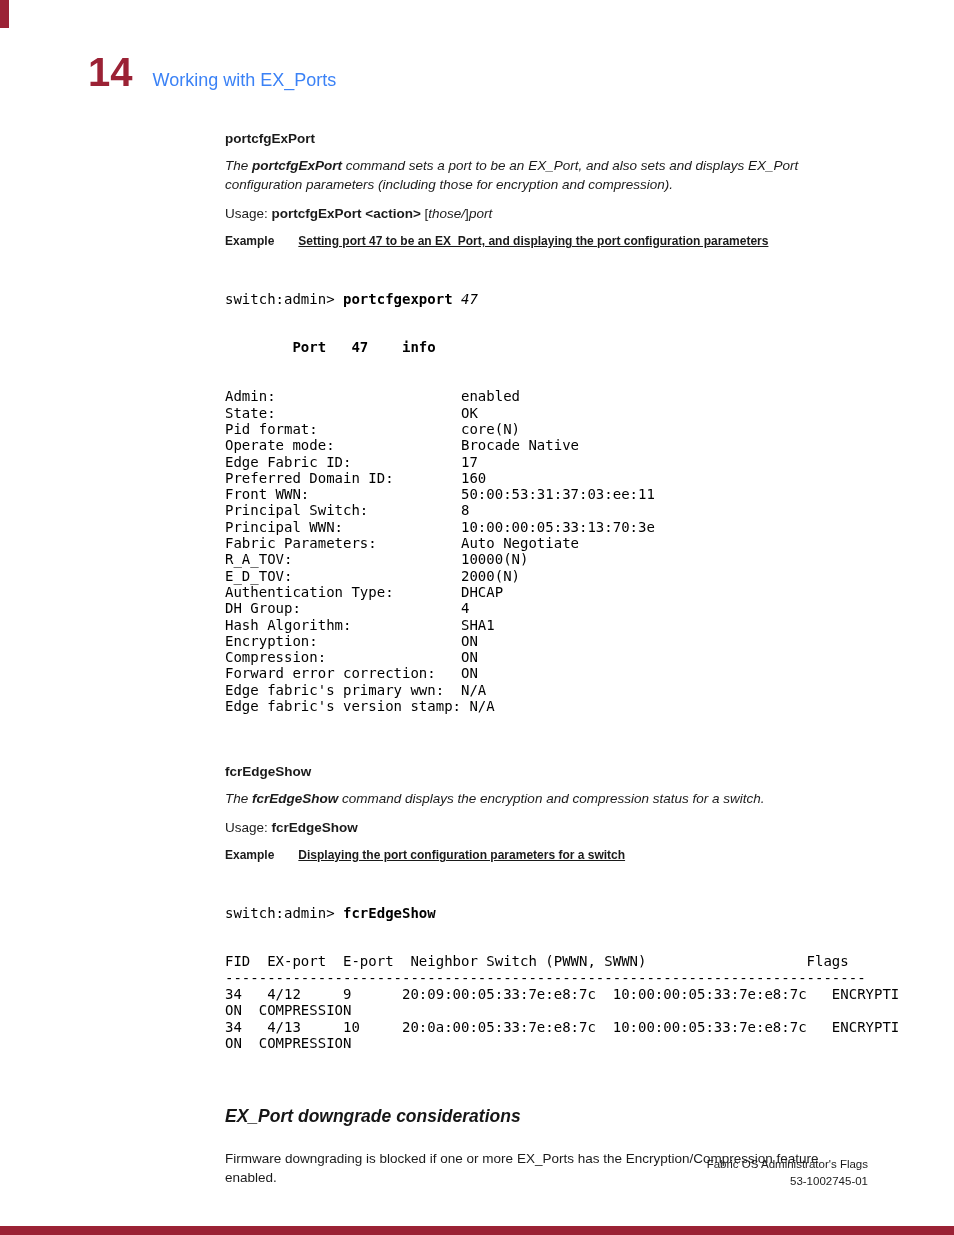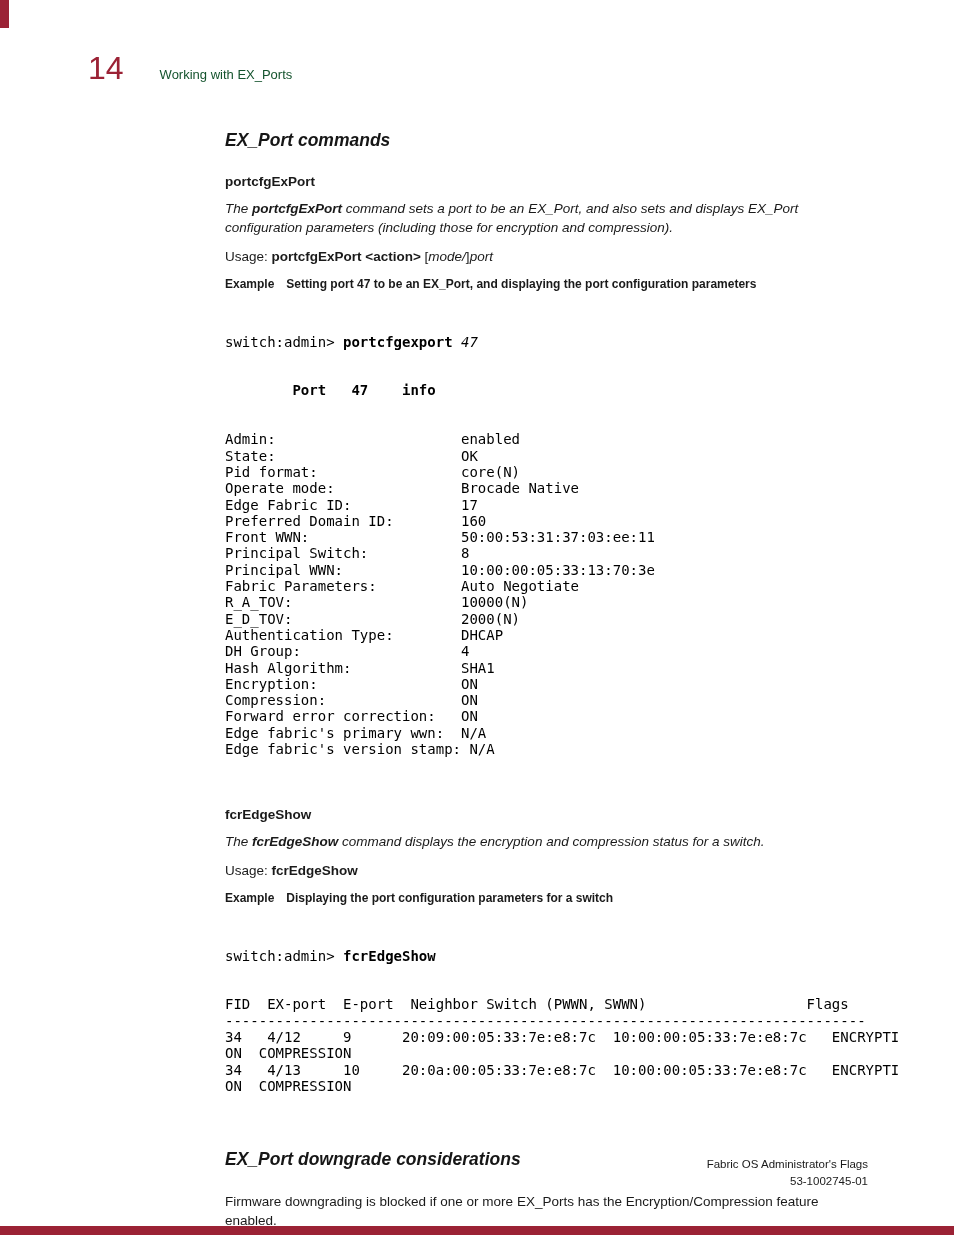--- a/index.html
+++ b/index.html
@@ -13,37 +13,37 @@
     color: #1a1a1a;
     overflow: hidden;
   }
   .corner-mark {
     position: absolute;
     left: 0; top: 0;
     width: 9px; height: 28px;
     background: var(--accent, #9B2235);
   }
   .chapter-header { position: absolute; left: 88px; top: 50px; white-space: nowrap; }
-  .chapter-number { font-size: 32px; font-weight: normal; color: var(--accent, #9B2235); }
-  .chapter-title { font-size: 13px; color: #14532d; margin-left: 36px; }
+  .chapter-number { font-size: 40px; font-weight: bold; color: var(--accent, #9B2235); }
+  .chapter-title { font-size: 18px; color: #3b82f6; margin-left: 20px; }
   .content { position: absolute; left: 225px; top: 130px; width: 648px; }
   .h-major {
     font-style: italic;
     font-weight: bold;
     font-size: 17.5px;
     line-height: 21px;
     color: #161616;
     margin: 0 0 22px 0;
   }
   .h-minor { font-size: 13.5px; font-weight: bold; line-height: 17px; margin: 0 0 9px 0; }
   .para { font-size: 13.5px; line-height: 19px; margin: 0 0 16px 0; }
   .para.tight { margin-bottom: 10px; font-style: italic; }
   .usage { font-size: 13.5px; line-height: 19px; margin: 0 0 11px 0; }
   .example { font-size: 12px; font-weight: bold; line-height: 15px; margin: 0 0 9px 0; }
-  .example .ex-text { margin-left: 12px; }
+  .example .ex-text { margin-left: 24px; text-decoration: underline; }
   .codeblock {
     font-family: "DejaVu Sans Mono", monospace;
     font-size: 14px;
     line-height: 16.3px;
     white-space: pre;
     color: #000000;
     margin: 0 0 16px 0;
   }
   .codeblock.last { margin-bottom: 22px; }
   .code-line { white-space: pre; }
@@ -68,28 +68,27 @@
 <div class="page">
 
   <div class="corner-mark"></div>
 
   <header class="chapter-header">
     <span class="chapter-number">14</span><span class="chapter-title">Working with EX_Ports</span>
   </header>
 
   <main class="content">
 
-    <h2 class="h-major">EX_Port commands</h2>
 
 
     <h3 class="h-minor">portcfgExPort</h3>
 
     <p class="para tight"><span>The </span><span class="b">portcfgExPort</span><span> command sets a port to be an EX_Port, and also sets and displays EX_Port configuration parameters (including those for encryption and compression).</span></p>
 
-    <p class="usage"><span>Usage: </span><span class="b">portcfgExPort &lt;action&gt;</span><span> [</span><span class="i">mode/</span><span>]</span><span class="i">port</span></p>
+    <p class="usage"><span>Usage: </span><span class="b">portcfgExPort &lt;action&gt;</span><span> [</span><span class="i">those/</span><span>]</span><span class="i">port</span></p>
 
     <p class="example"><span class="ex-label">Example</span><span class="ex-text">Setting port 47 to be an EX_Port, and displaying the port configuration parameters</span></p>
 
     <div class="codeblock">
       <div class="code-line"><span>switch:admin&gt; </span><span class="b">portcfgexport</span><span class="i"> 47</span></div>
       <div class="code-line b">        Port   47    info</div>
       <div class="code-lines">Admin:                      enabled
 State:                      OK
 Pid format:                 core(N)
 Operate mode:               Brocade Native

